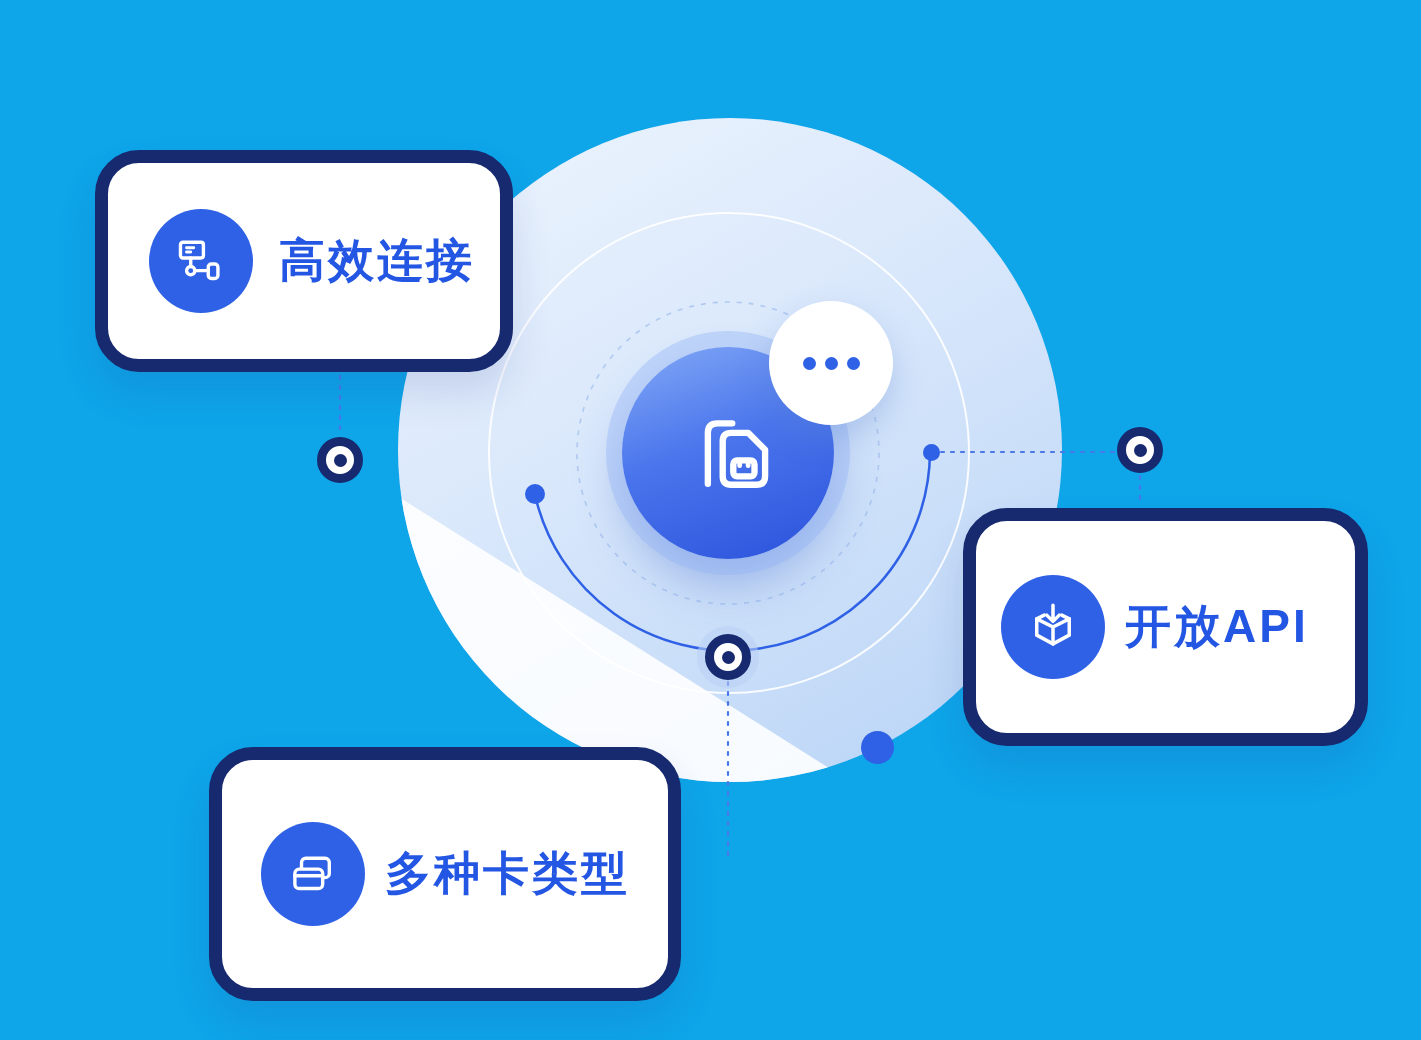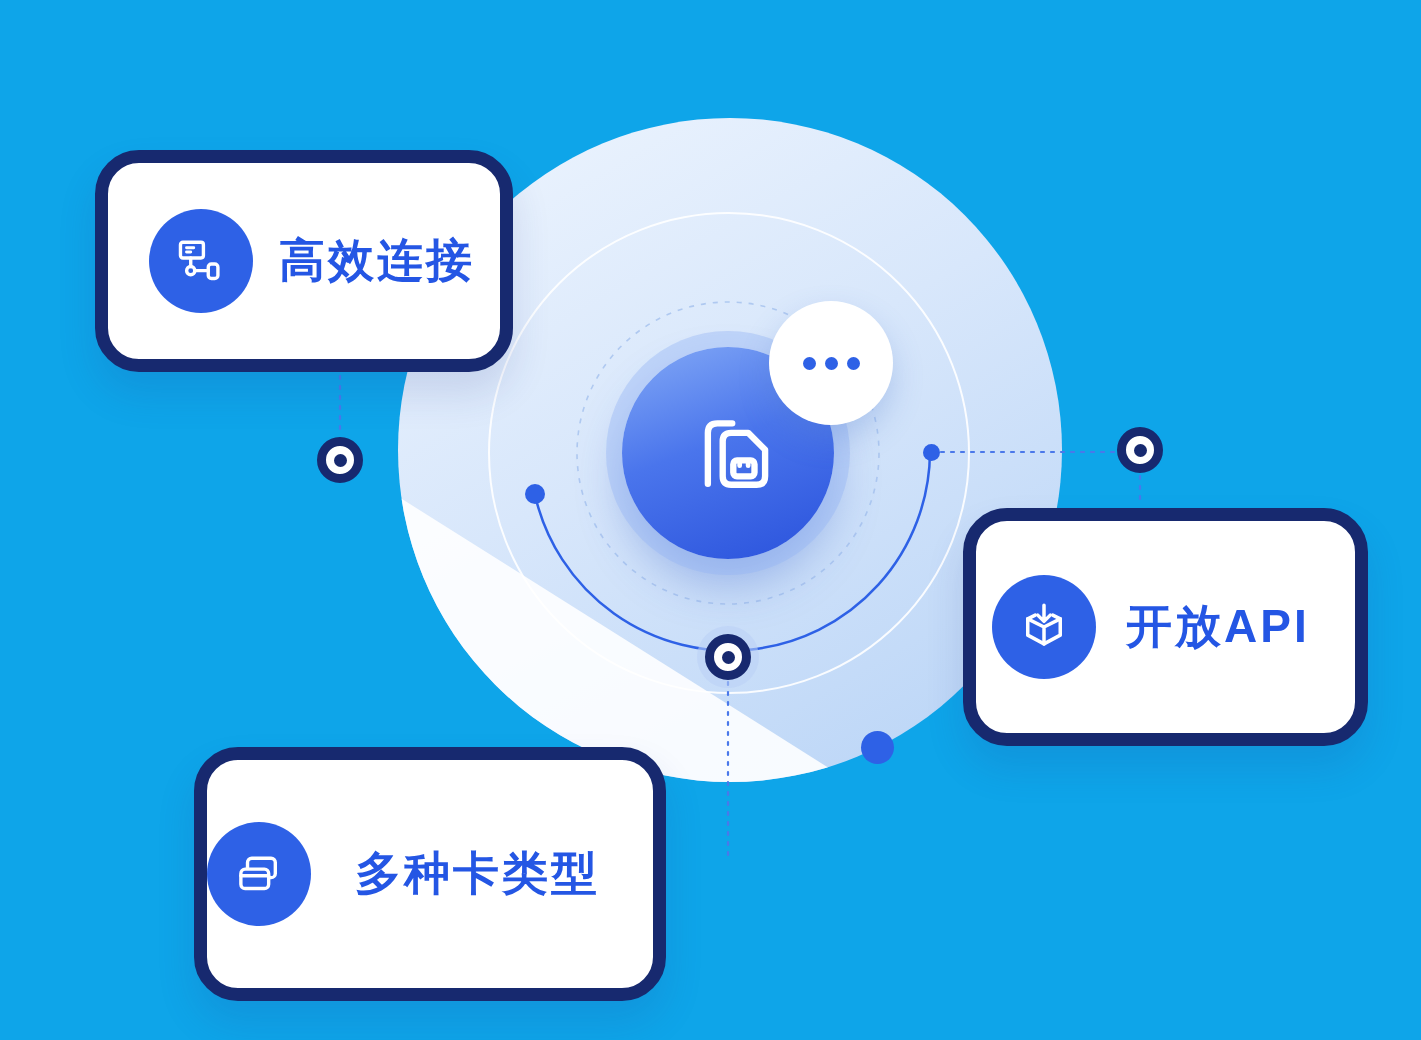--- a/index.html
+++ b/index.html
@@ -82,22 +82,22 @@
     display: flex; align-items: center; justify-content: center;
   }
   .card-label {
     font-size: 46px;
     font-weight: bold;
     color: #2456e4;
     letter-spacing: 3px;
     white-space: nowrap;
   }
   .card-1 { left: 95px;  top: 150px; width: 418px; height: 222px; padding-left: 41px; gap: 26px; }
-  .card-2 { left: 963px; top: 508px; width: 405px; height: 238px; padding-left: 16px; gap: 30px; }
-  .card-3 { left: 194px; top: 747px; width: 472px; height: 254px; gap: 44px; }
+  .card-2 { left: 963px; top: 508px; width: 405px; height: 238px; padding-left: 25px; gap: 20px; }
+  .card-3 { left: 209px; top: 747px; width: 472px; height: 254px; padding-left: 39px; gap: 20px; }
 </style>
 </head>
 <body>
 
 <div class="canvas">
 
   <div class="abs big-circle"></div>
   <div class="abs wedge"></div>
 
   <svg class="abs svg-lines" width="1421" height="1040" viewBox="0 0 1421 1040">

